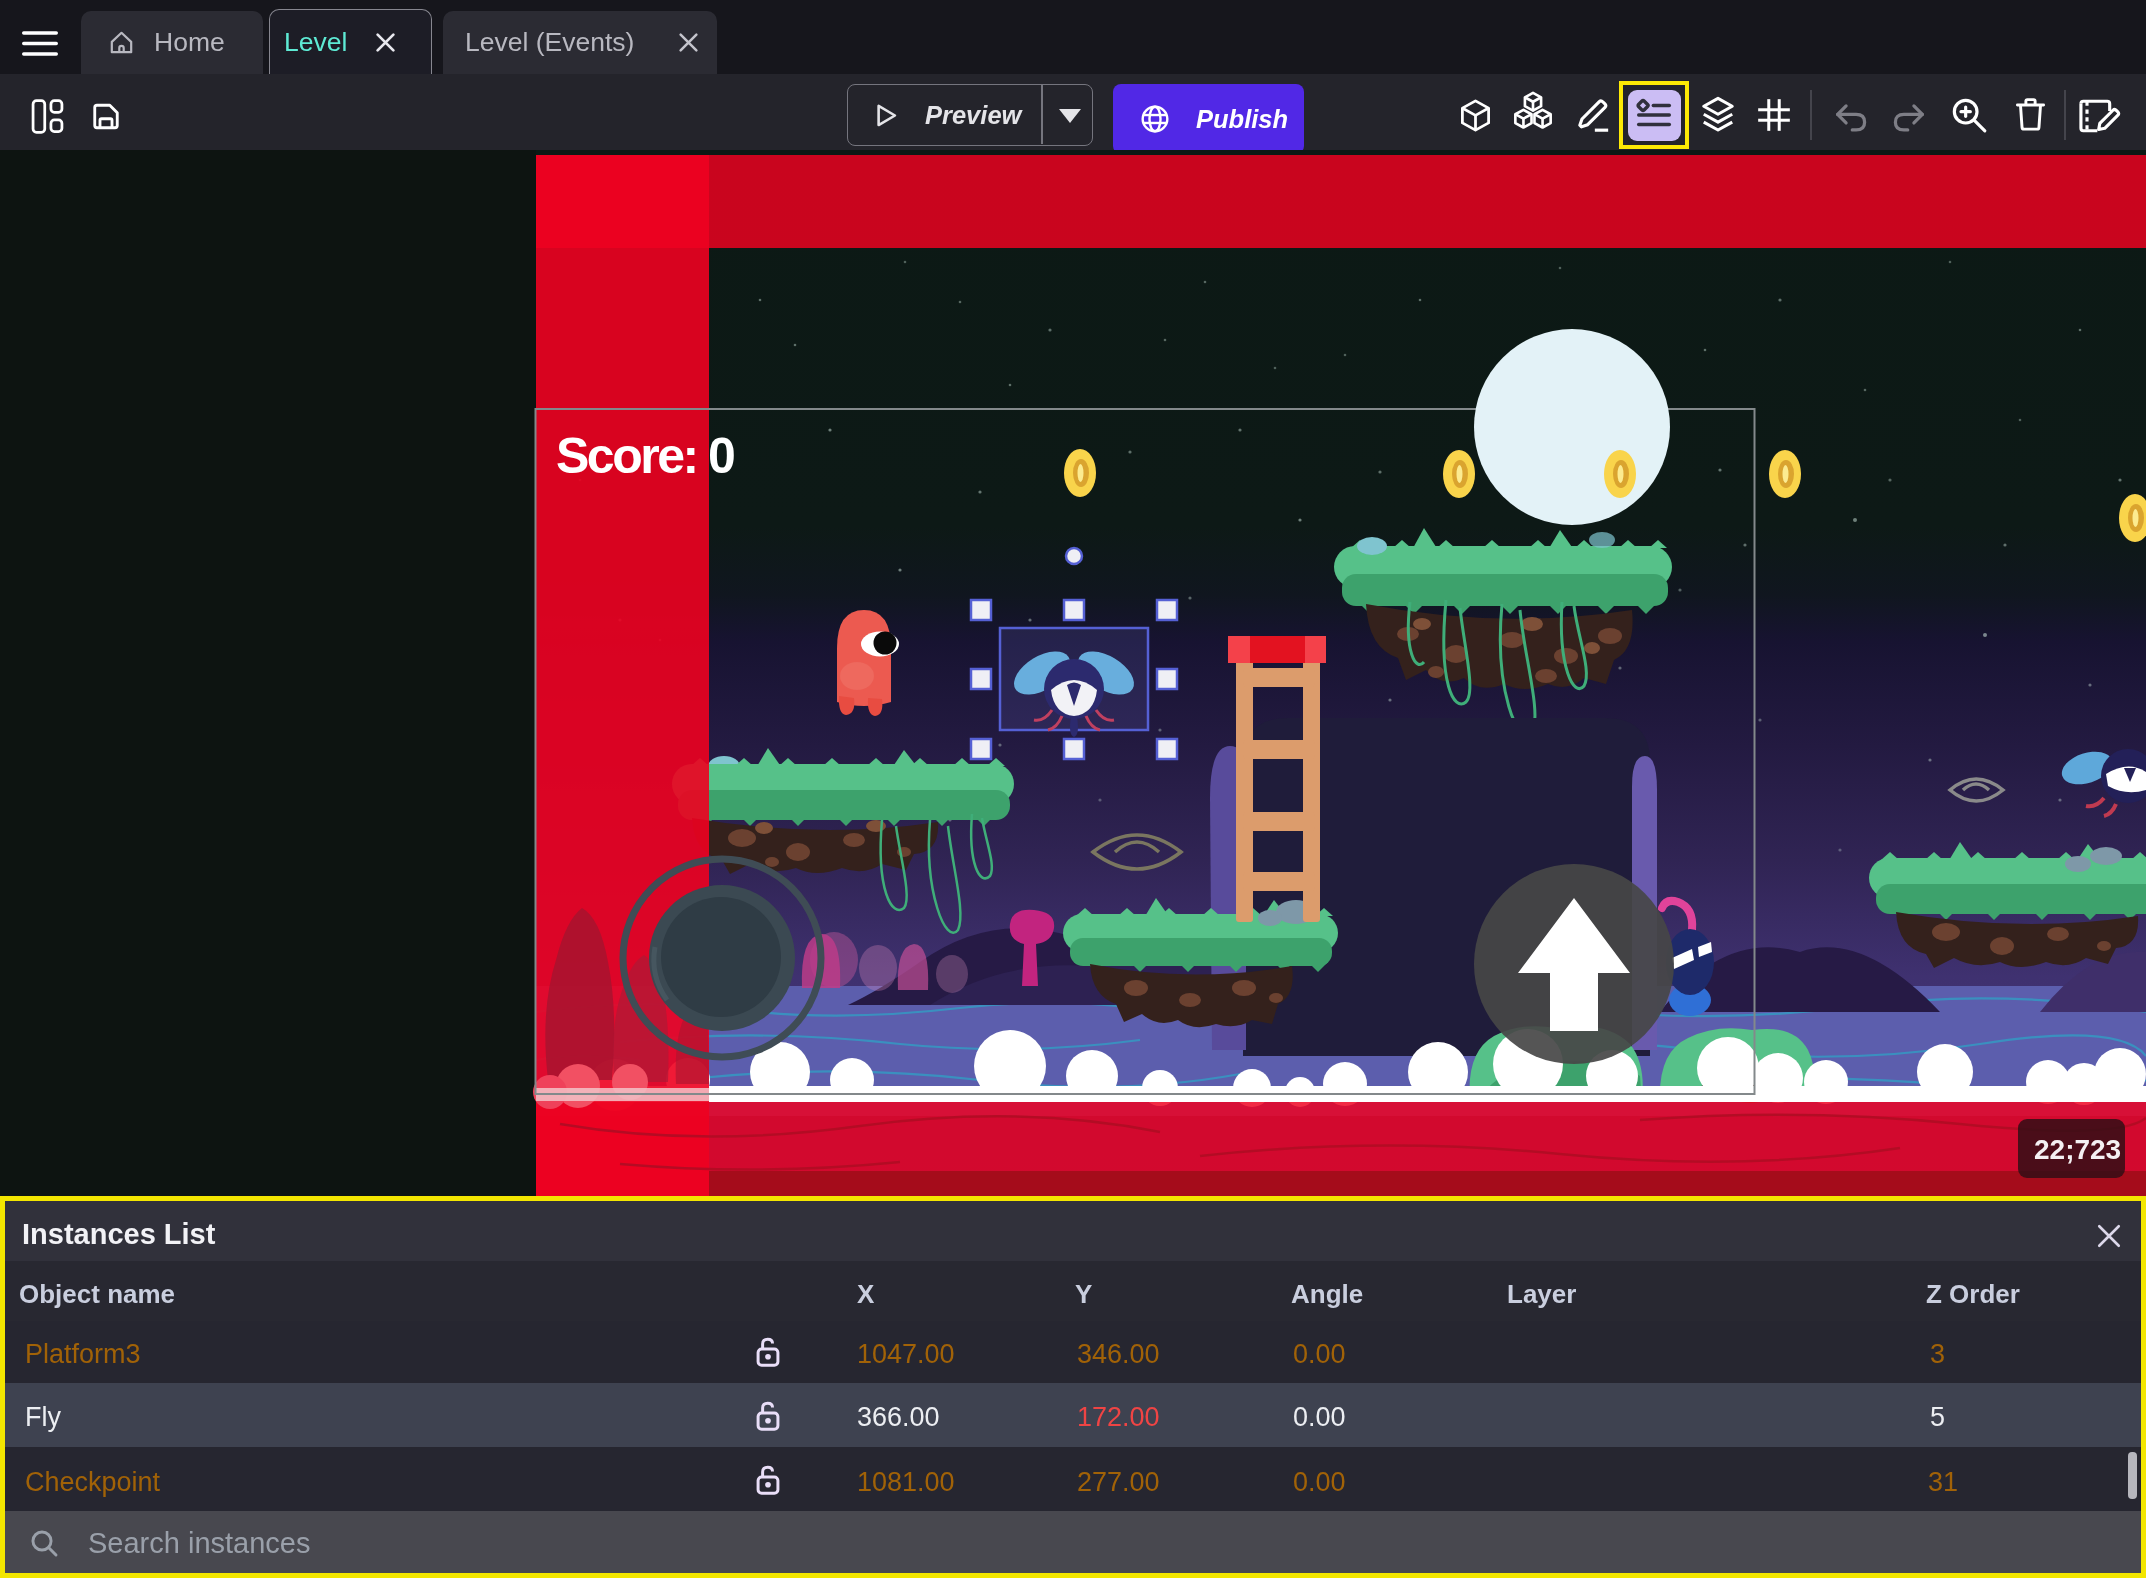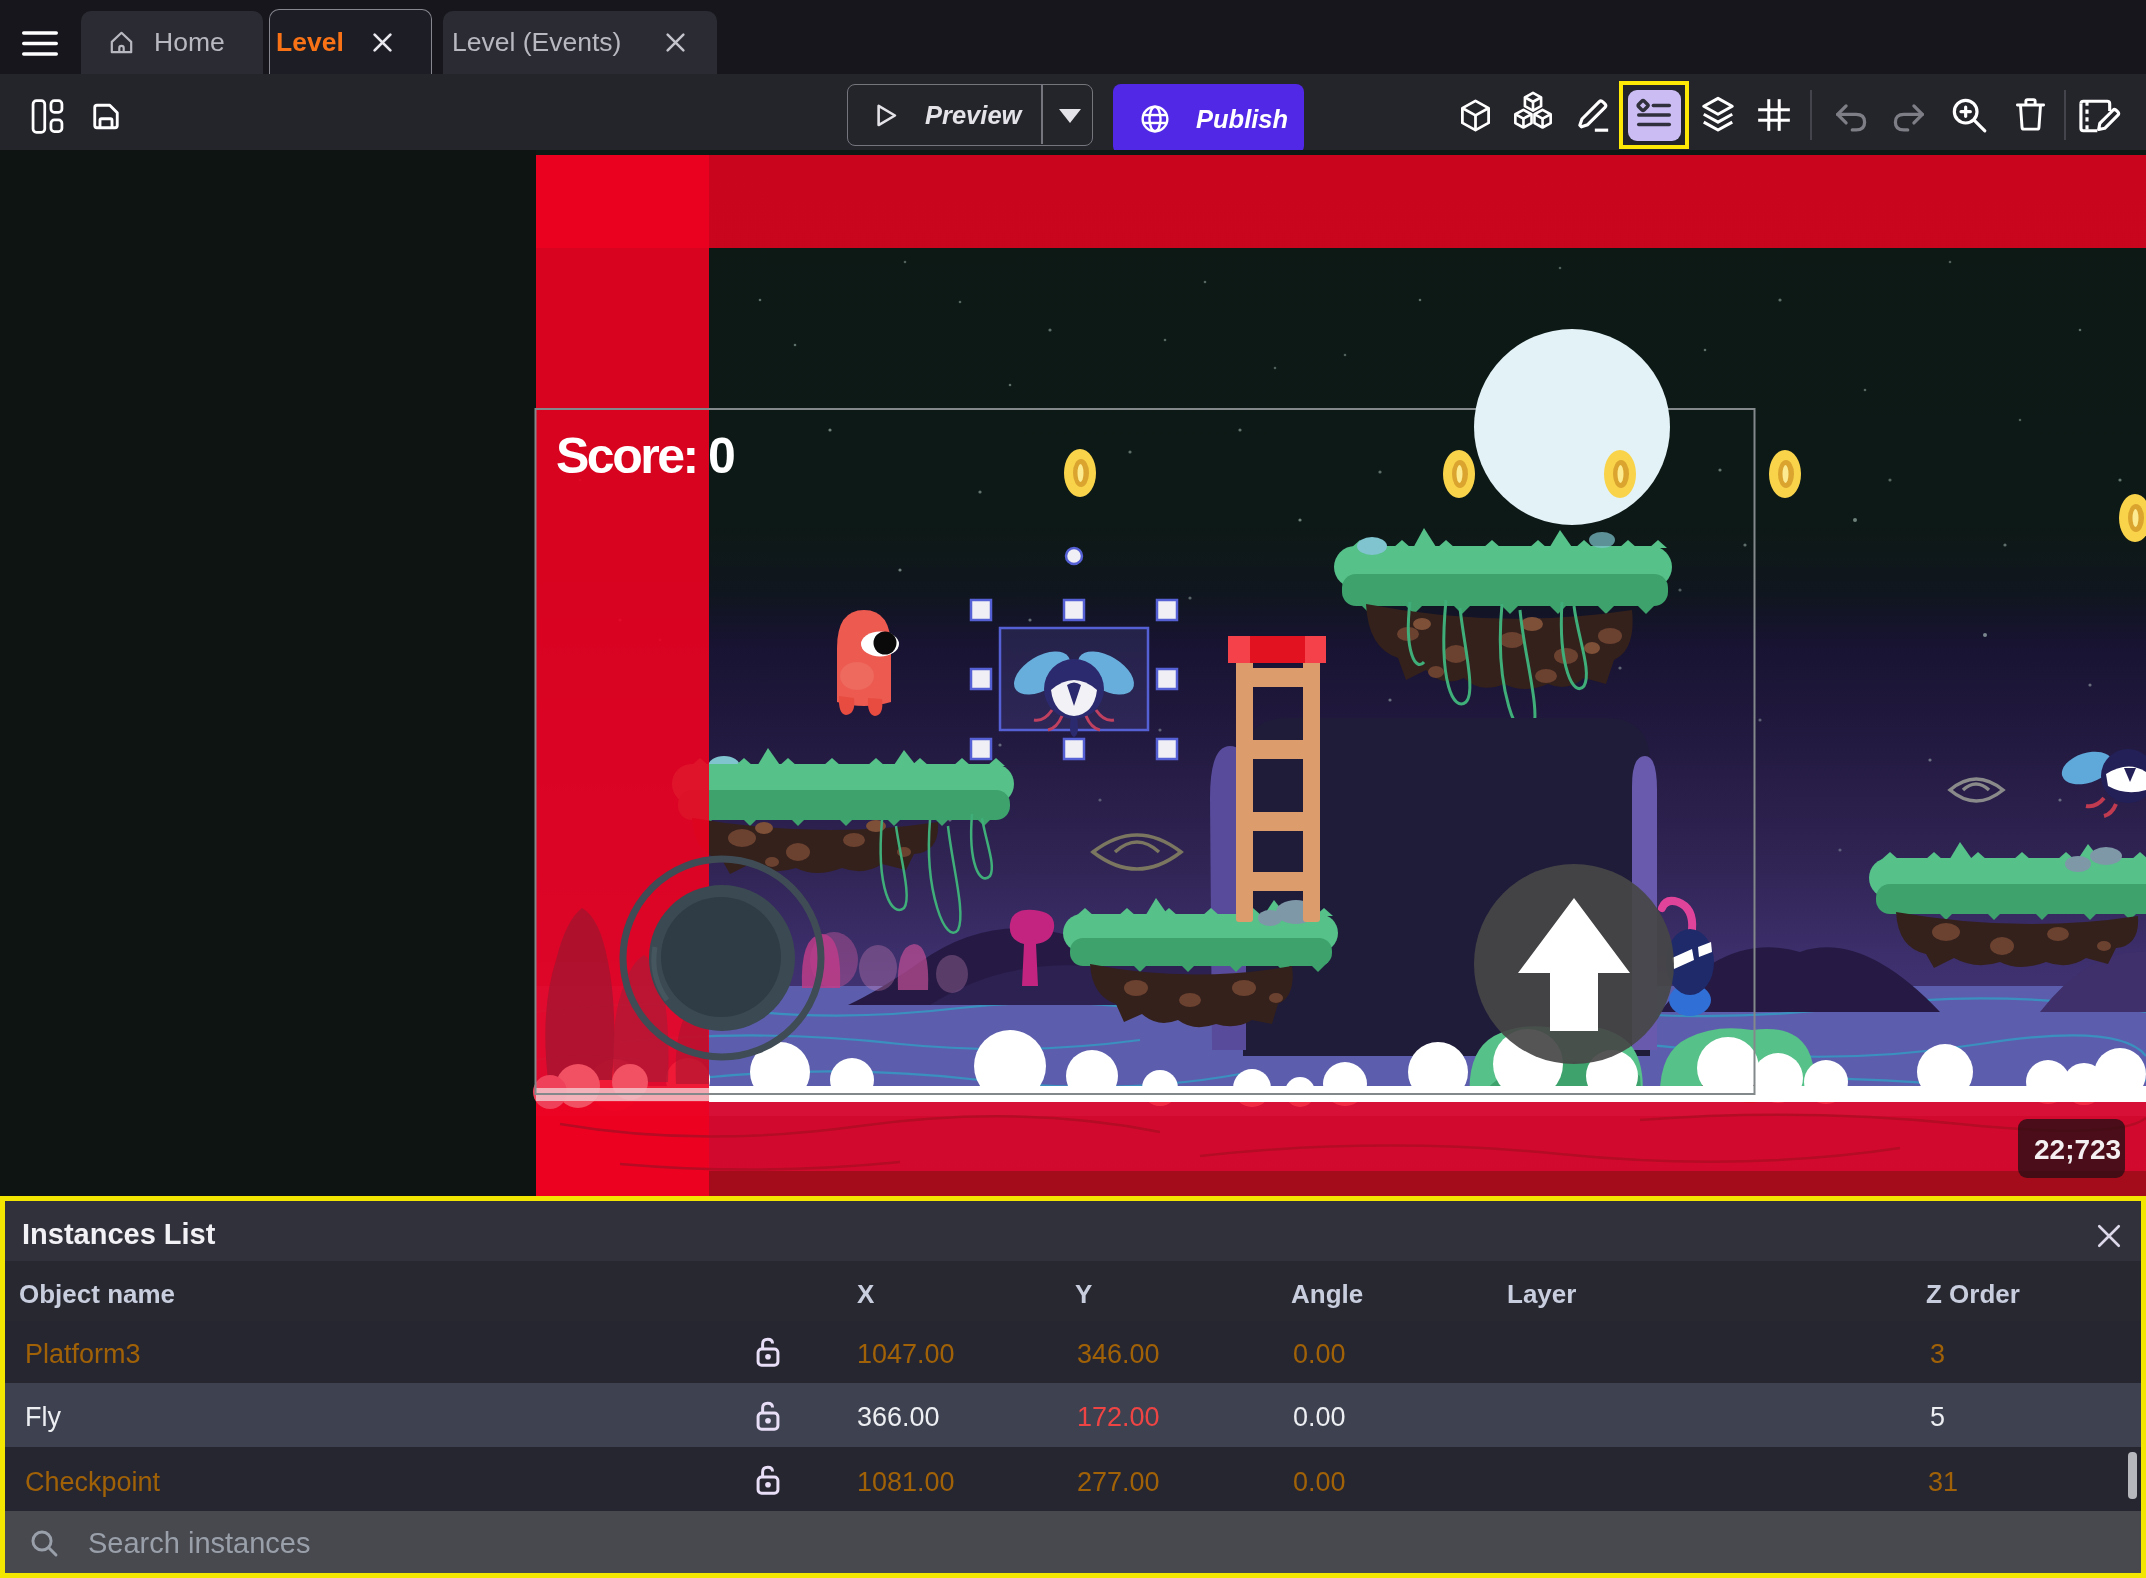--- a/index.html
+++ b/index.html
@@ -28,27 +28,27 @@
     </g>
   </svg>
   <div class="tab" id="tab-home">
     <svg style="margin-left:25px" width="31" height="31" viewBox="0 0 24 24" fill="none" stroke="#b8b8c0" stroke-width="1.7" stroke-linejoin="round">
       <path d="M4.5 11.5 L12 4.5 L19.5 11.5 V19.5 H4.5 Z"></path>
       <path d="M10.3 19.5 V16.2 Q10.3 14.6 12 14.6 Q13.7 14.6 13.7 16.2 V19.5"></path>
     </svg>
     <span class="tabtxt" style="margin-left:17px">Home</span>
   </div>
   <div class="tab" id="tab-level">
-    <span class="tabtxt" style="margin-left:6px;color:#f97316;font-weight:700">Level</span>
+    <span class="tabtxt" style="margin-left:14px;color:#5eead4;font-weight:400">Level</span>
     <svg style="margin-left:28px" width="21" height="21" viewBox="0 0 20 20" stroke="#e8e8ee" stroke-width="2.6" stroke-linecap="round">
         <path d="M2.5 2.5 L17.5 17.5 M17.5 2.5 L2.5 17.5"></path>
       </svg>
   </div>
   <div class="tab" id="tab-events">
-    <span class="tabtxt" style="margin-left:9px">Level (Events)</span>
+    <span class="tabtxt" style="margin-left:22px">Level (Events)</span>
     <svg style="margin-left:44px" width="21" height="21" viewBox="0 0 20 20" stroke="#c4c4cc" stroke-width="2.4" stroke-linecap="round">
         <path d="M2.5 2.5 L17.5 17.5 M17.5 2.5 L2.5 17.5"></path>
       </svg>
   </div>
 </div>
 <div id="toolbar">
   <svg class="abs" style="left:31px;top:24px" width="33" height="37" viewBox="0 0 24 26" fill="none" stroke="#ffffff" stroke-width="2">
     <rect x="1.5" y="1.5" width="8.5" height="23" rx="2.5"></rect>
     <rect x="14.5" y="1.5" width="8" height="8.5" rx="2.5"></rect>
     <rect x="14.5" y="15.5" width="8" height="8.5" rx="2.5"></rect>

